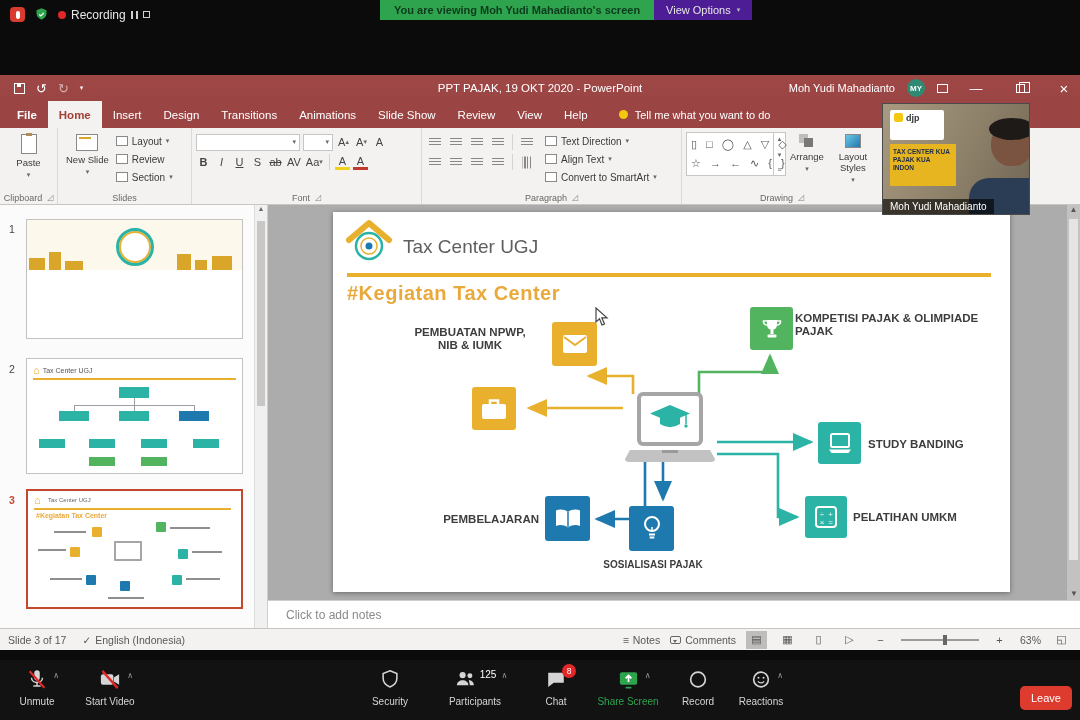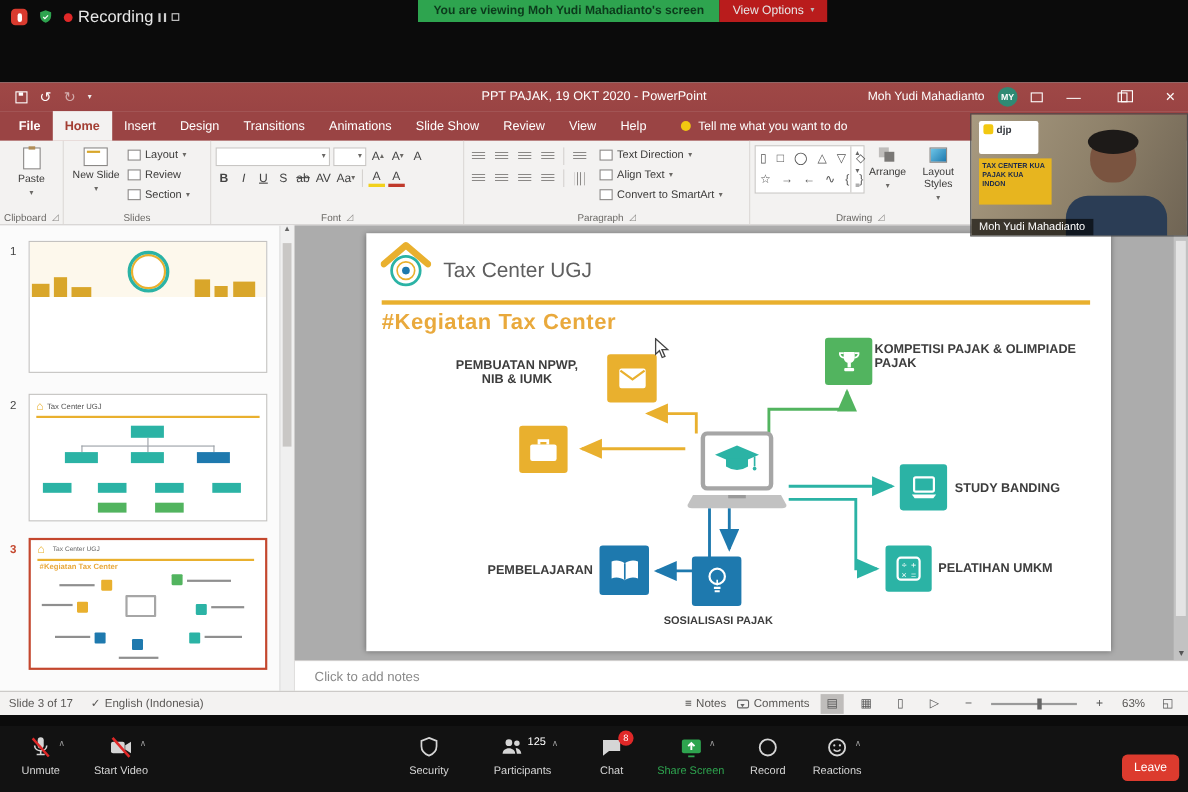--- a/index.html
+++ b/index.html
@@ -6,27 +6,27 @@
 html,body{width:1080px;height:720px;overflow:hidden;background:#000;}
 body{font-family:"Liberation Sans",sans-serif;}
 .screen{position:relative;width:1080px;height:720px;background:#0b0b0b;overflow:hidden;}
 
 
 .ztop{position:absolute;top:0;left:0;right:0;height:75px;background:#0b0b0b;}
 .zt-left{position:absolute;top:7px;left:10px;display:flex;align-items:center;gap:9px;}
 .zt-ico{width:15px;height:15px;border-radius:4px;display:flex;align-items:center;justify-content:center;}
 .zt-audio{background:#d93b2f;}
 .zt-audio::after{content:"";width:4px;height:8px;background:#fff;border-radius:2px;}
-.zt-rec{display:flex;align-items:center;gap:5px;color:#e8e8e8;font-size:15px;}
+.zt-rec{display:flex;align-items:center;gap:5px;color:#e8e8e8;font-size:12px;}
 .zt-dot{width:8px;height:8px;border-radius:50%;background:#e02828;}
 .zt-pause{width:7px;height:8px;border-left:2px solid #cfcfcf;border-right:2px solid #cfcfcf;}
 .zt-stop{width:7px;height:7px;border:1.5px solid #cfcfcf;}
 .zt-bannerwrap{position:absolute;top:0;left:380px;height:20px;display:flex;}
 .zt-banner{background:var(--zoom-green,#2ea44f);color:#0c3b1c;font-size:11px;font-weight:bold;line-height:20px;padding:0 14px;}
-.zt-vopts{background:#b91c1c;color:#e6e6e6;font-size:11px;line-height:20px;padding:0 12px;display:flex;gap:6px;align-items:center;}
+.zt-vopts{background:#4c1d95;color:#e6e6e6;font-size:11px;line-height:20px;padding:0 12px;display:flex;gap:6px;align-items:center;}
 
 
 .ppt{position:absolute;top:75px;left:0;width:1080px;height:575px;background:#fff;}
 .tb{position:absolute;top:0;left:0;right:0;height:26px;background:linear-gradient(#9f4846,var(--ppt-red,#9a4444));display:flex;align-items:center;color:#fff;}
 .qat{display:flex;align-items:center;gap:11px;padding-left:14px;font-size:13px;z-index:2;}
 .ico-save{width:11px;height:11px;border:1.5px solid #fff;position:relative;display:inline-block;}
 .ico-save::after{content:"";position:absolute;top:0;left:2px;width:4px;height:3px;background:#fff;}
 .tb-title{position:absolute;left:0;right:0;text-align:center;font-size:11.5px;}
 .tb-right{margin-left:auto;display:flex;align-items:center;gap:12px;z-index:2;font-size:11px;}
 .avatar{width:18px;height:18px;border-radius:50%;background:#2f8a74;font-size:8px;font-weight:bold;display:flex;align-items:center;justify-content:center;}
@@ -124,21 +124,21 @@
 .sb-right{margin-left:auto;display:flex;align-items:center;gap:10px;}
 .sb-item{display:flex;align-items:center;gap:4px;}
 .vbtn{width:21px;height:18px;display:flex;align-items:center;justify-content:center;font-size:11px;color:#555;}
 .vbtn.active{background:#bfbdbb;}
 .cbubble{width:11px;height:8px;border:1px solid #666;border-radius:2px;position:relative;display:inline-block;}
 .cbubble::after{content:"";position:absolute;left:2px;bottom:-3px;border:3px solid transparent;border-top-color:#666;border-left-width:2px;border-right-width:2px;}
 .ztrack{width:78px;height:2px;background:#9a9a9a;position:relative;}
 .zthumb{position:absolute;left:54%;top:-4px;width:4px;height:10px;background:#666;}
 
 
-.video{position:absolute;left:882px;top:103px;width:198px;height:112px;background:linear-gradient(115deg,#a89a80 0%,#8d8069 55%,#6f6454 100%);border:1px solid #4a4a4a;z-index:40;overflow:hidden;}
+.video{position:absolute;left:882px;top:103px;width:148px;height:112px;background:linear-gradient(115deg,#a89a80 0%,#8d8069 55%,#6f6454 100%);border:1px solid #4a4a4a;z-index:40;overflow:hidden;}
 .vcard{position:absolute;left:7px;top:6px;width:54px;height:30px;background:#fff;border-radius:2px;padding:3px 4px;display:flex;align-items:flex-start;gap:3px;}
 .vdjp-sq{width:9px;height:9px;background:#f2c811;border-radius:2px;flex:none;}
 .vdjp{font-size:9px;font-weight:bold;color:#33373d;}
 .vyellow{position:absolute;left:7px;top:40px;width:66px;height:42px;background:#e7b51f;color:#1c2a4a;font-size:6.5px;font-weight:bold;padding:4px 3px;line-height:8px;}
 .vhead{position:absolute;left:108px;top:18px;width:42px;height:44px;border-radius:50% 50% 46% 46%;background:#7a5440;}
 .vhead::before{content:"";position:absolute;left:-2px;top:-4px;width:46px;height:22px;border-radius:50%;background:#1d1a18;}
 .vbody{position:absolute;left:86px;bottom:-8px;width:92px;height:44px;border-radius:20px 20px 0 0;background:#2b3d55;}
 .vname{position:absolute;left:0;bottom:0;background:rgba(0,0,0,.62);color:#fff;font-size:10px;padding:2px 7px;}
 
 

